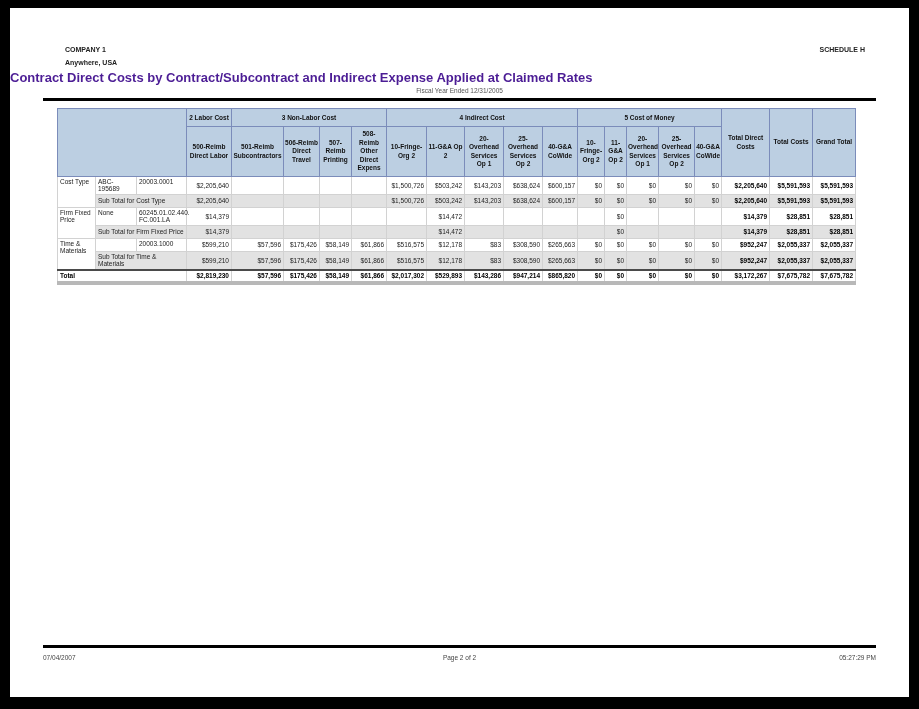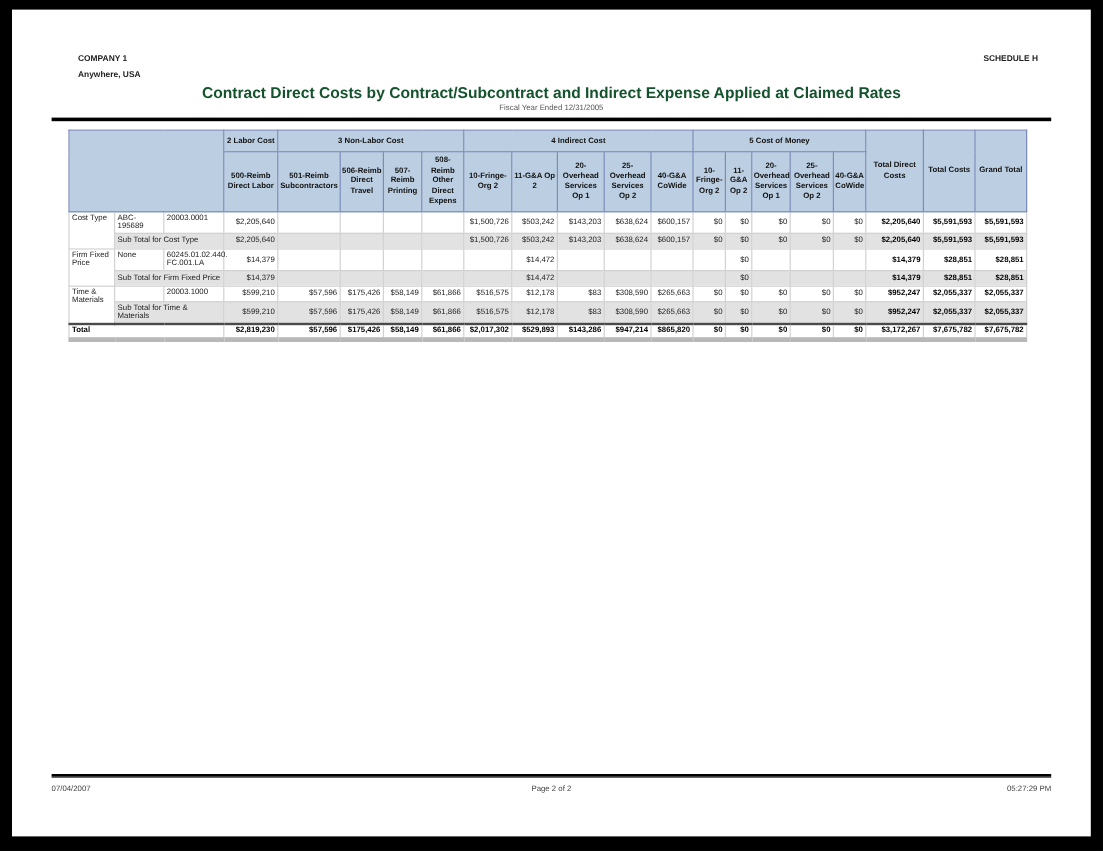--- a/index.html
+++ b/index.html
@@ -4,21 +4,21 @@
 <style>
   * { margin:0; padding:0; box-sizing:border-box; }
   html,body { background:#000; }
   body { font-family:"Liberation Sans", sans-serif; }
   .viewport { position:relative; width:919px; height:709px; background:#000; overflow:hidden; }
   .page { position:absolute; left:10px; top:8px; width:899px; height:689px; background:#fff; }
 
   .company  { position:absolute; left:55px; top:38px; font-size:7px; font-weight:bold; color:#222; }
   .location { position:absolute; left:55px; top:51px; font-size:7px; font-weight:bold; color:#222; }
   .schedule { position:absolute; right:44px; top:38px; font-size:7px; font-weight:bold; color:#222; }
-  .title    { position:absolute; left:0; right:0; top:62px; text-align:center; font-size:13px; font-weight:bold; color:#14532d; }
+  .title    { position:absolute; left:0; right:0; top:62px; text-align:left; font-size:13px; font-weight:bold; color:#4c1d95; }
   .subtitle { position:absolute; left:0; right:0; top:79px; text-align:center; font-size:6.5px; color:#555; }
   .rule     { position:absolute; left:33px; right:33px; top:90px; height:2px; border-top:2px solid #000; border-bottom:1px solid #000; }
 
   .table-wrap { position:absolute; left:47px; top:100px; }
   table { border-collapse:collapse; table-layout:fixed; width:798px; }
   th { background:var(--header-bg,#bccfe2); border:1px solid var(--header-border,#7b8cba);
        font-size:6.5px; font-weight:bold; color:#111; text-align:center; padding:1px; }
   th.group   { height:18px; }
   th.colhead { height:50px; vertical-align:middle; line-height:1.3; }
   td { border:1px solid #d2d2d2; font-size:6.5px; color:#222; padding:1px 2px; height:13px;

